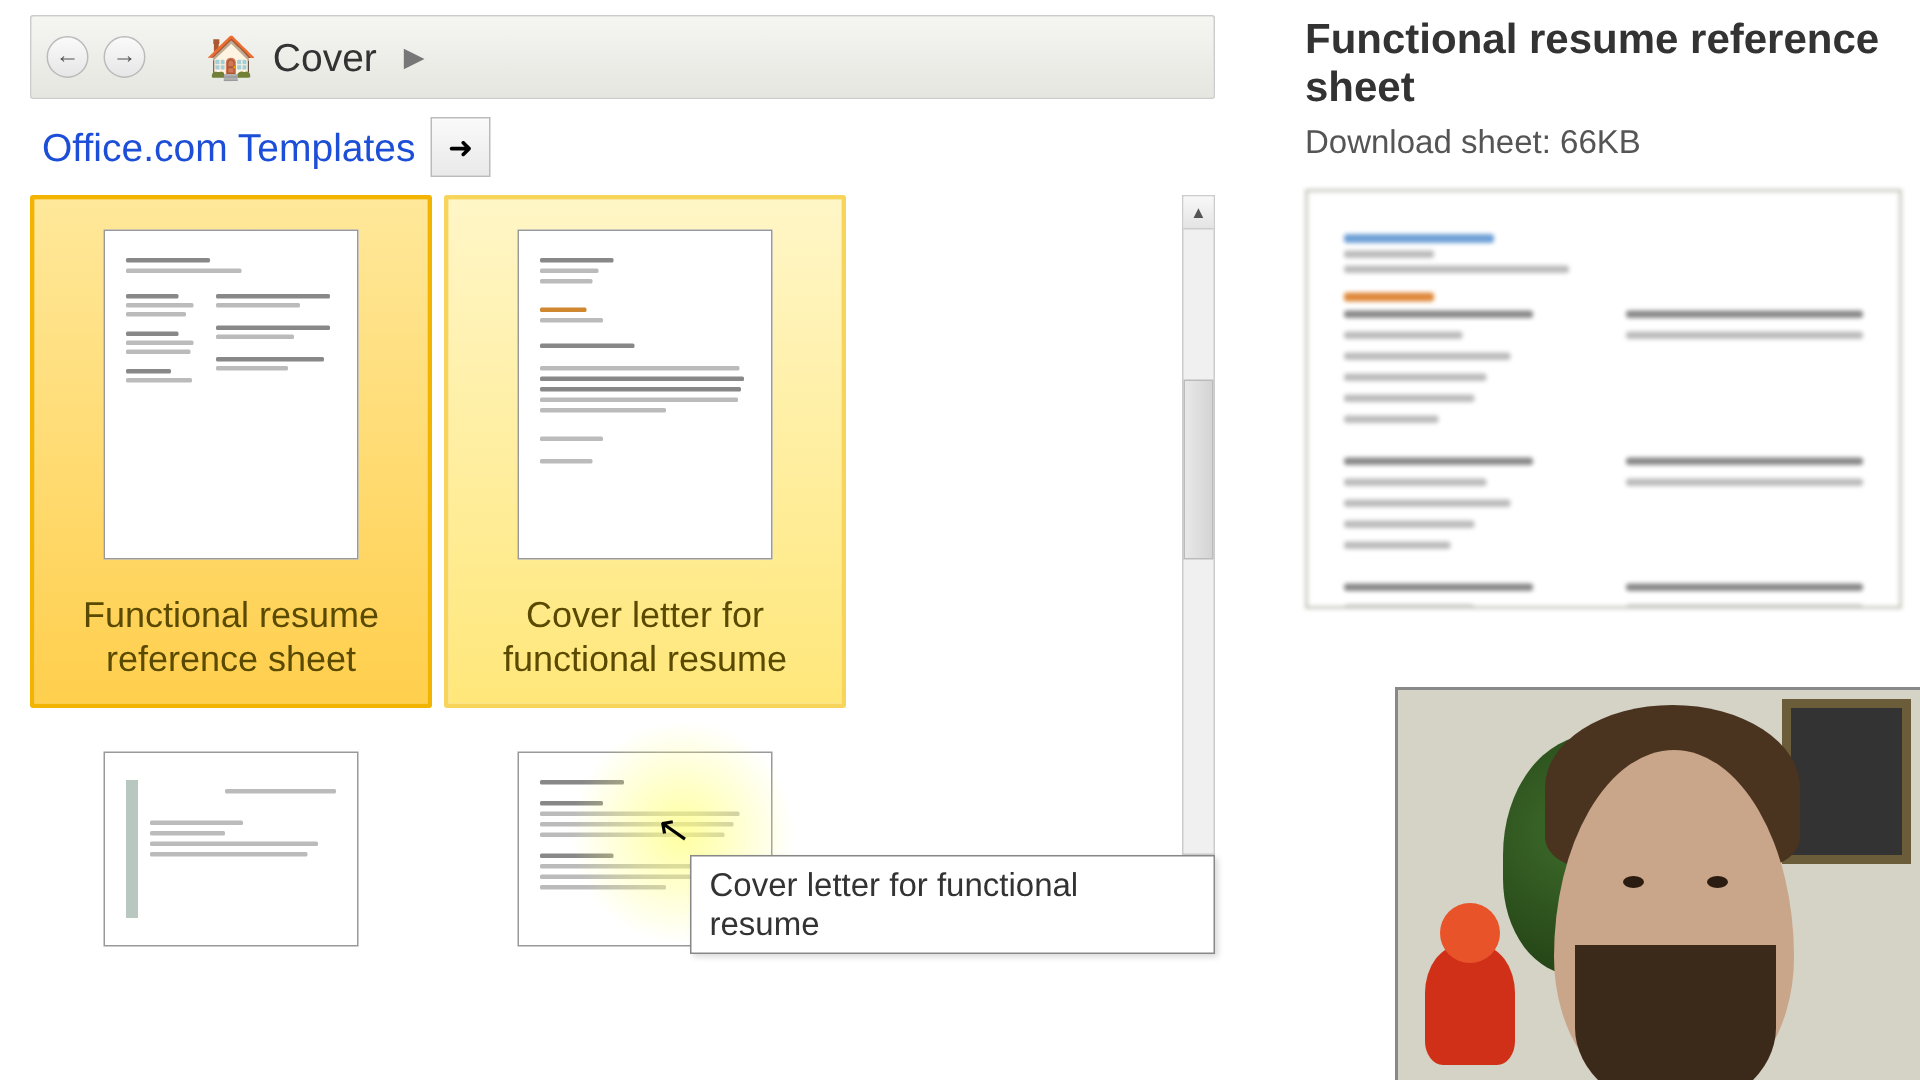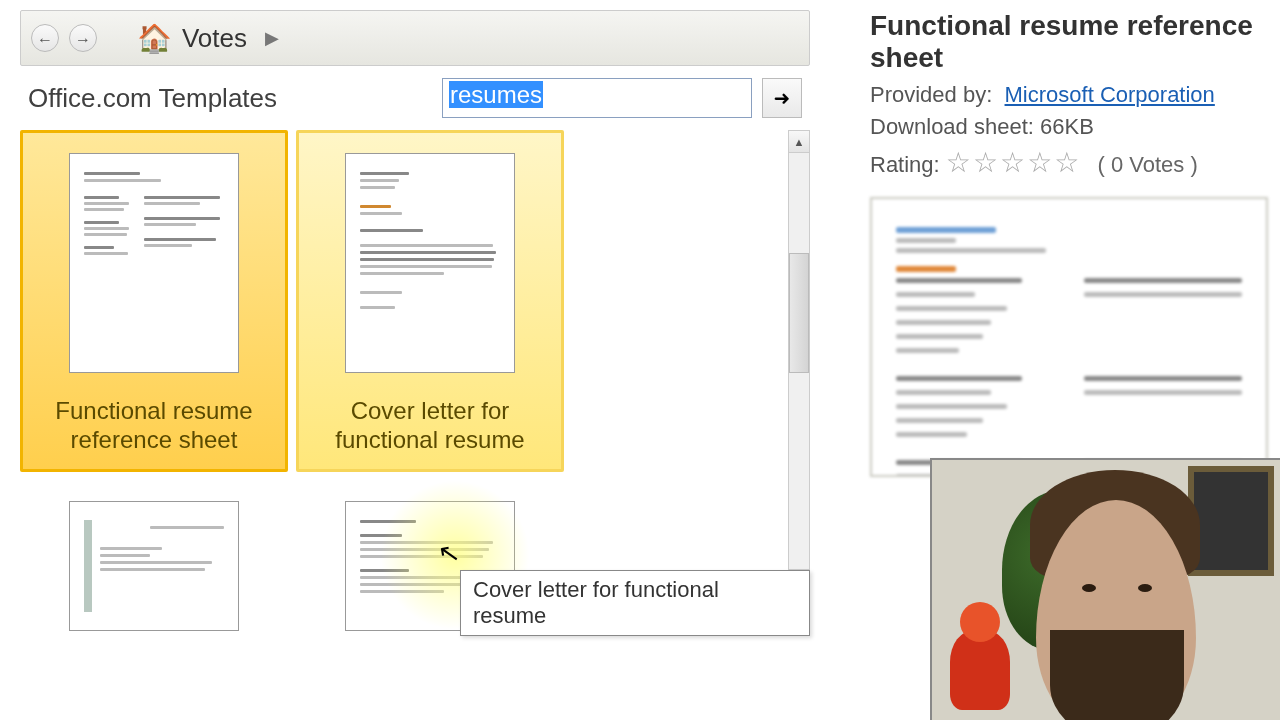--- a/index.html
+++ b/index.html
@@ -63,21 +63,21 @@
     margin: 0 8px;
   }
   .search-row {
     display: flex;
     align-items: center;
     padding: 12px 8px;
     gap: 10px;
   }
   .search-label {
     font-size: 26px;
-    color: #404040;
+    color: #1d4ed8;
     flex: 0 0 auto;
   }
   .search-input {
     margin-left: auto;
     width: 310px;
     height: 40px;
     border: 1px solid #8aa0c0;
     font-size: 24px;
     padding: 2px 6px;
     background: #fff;
@@ -270,27 +270,26 @@
 </style>
 </head>
 <body>
 
 <div class="left-panel">
 
   <div class="breadcrumb-bar">
     <div class="nav-btn">←</div>
     <div class="nav-btn">→</div>
     <span class="home-icon">🏠</span>
-    <span class="crumb">Votes</span>
+    <span class="crumb">Cover</span>
     <span class="crumb-sep">▶</span>
   </div>
 
   <div class="search-row">
     <span class="search-label">Office.com Templates</span>
-    <div class="search-input"><span class="sel">resumes</span></div>
     <div class="go-btn">➜</div>
   </div>
 
   <div class="results-area">
     <div class="results-grid">
 
       <div class="template-card selected">
         <div class="doc-thumb">
           <div class="line d" style="width:40%"></div>
           <div class="line" style="width:55%"></div>
@@ -391,30 +390,21 @@
 
     <div class="hl-spot"></div>
     <div class="cursor">↖</div>
     <div class="tooltip">Cover letter for functional resume</div>
   </div>
 </div>
 
 <div class="right-panel">
   <div class="detail-title">Functional resume reference sheet</div>
   <div class="meta-row">
-    <span>Provided by:</span>&nbsp;
-    <a href="#">Microsoft Corporation</a>
-  </div>
-  <div class="meta-row">
     <span>Download sheet:</span>&nbsp;<span>66KB</span>
-  </div>
-  <div class="meta-row">
-    <span>Rating:</span>
-    <span class="stars">☆☆☆☆☆</span>
-    <span class="votes">( 0 Votes )</span>
   </div>
 
   <div class="preview-box">
     <div class="pline t"></div>
     <div class="pline" style="width:60px"></div>
     <div class="pline" style="width:150px"></div>
     <div style="height:8px"></div>
     <div class="pline h"></div>
     <div class="col2">
       <div>

